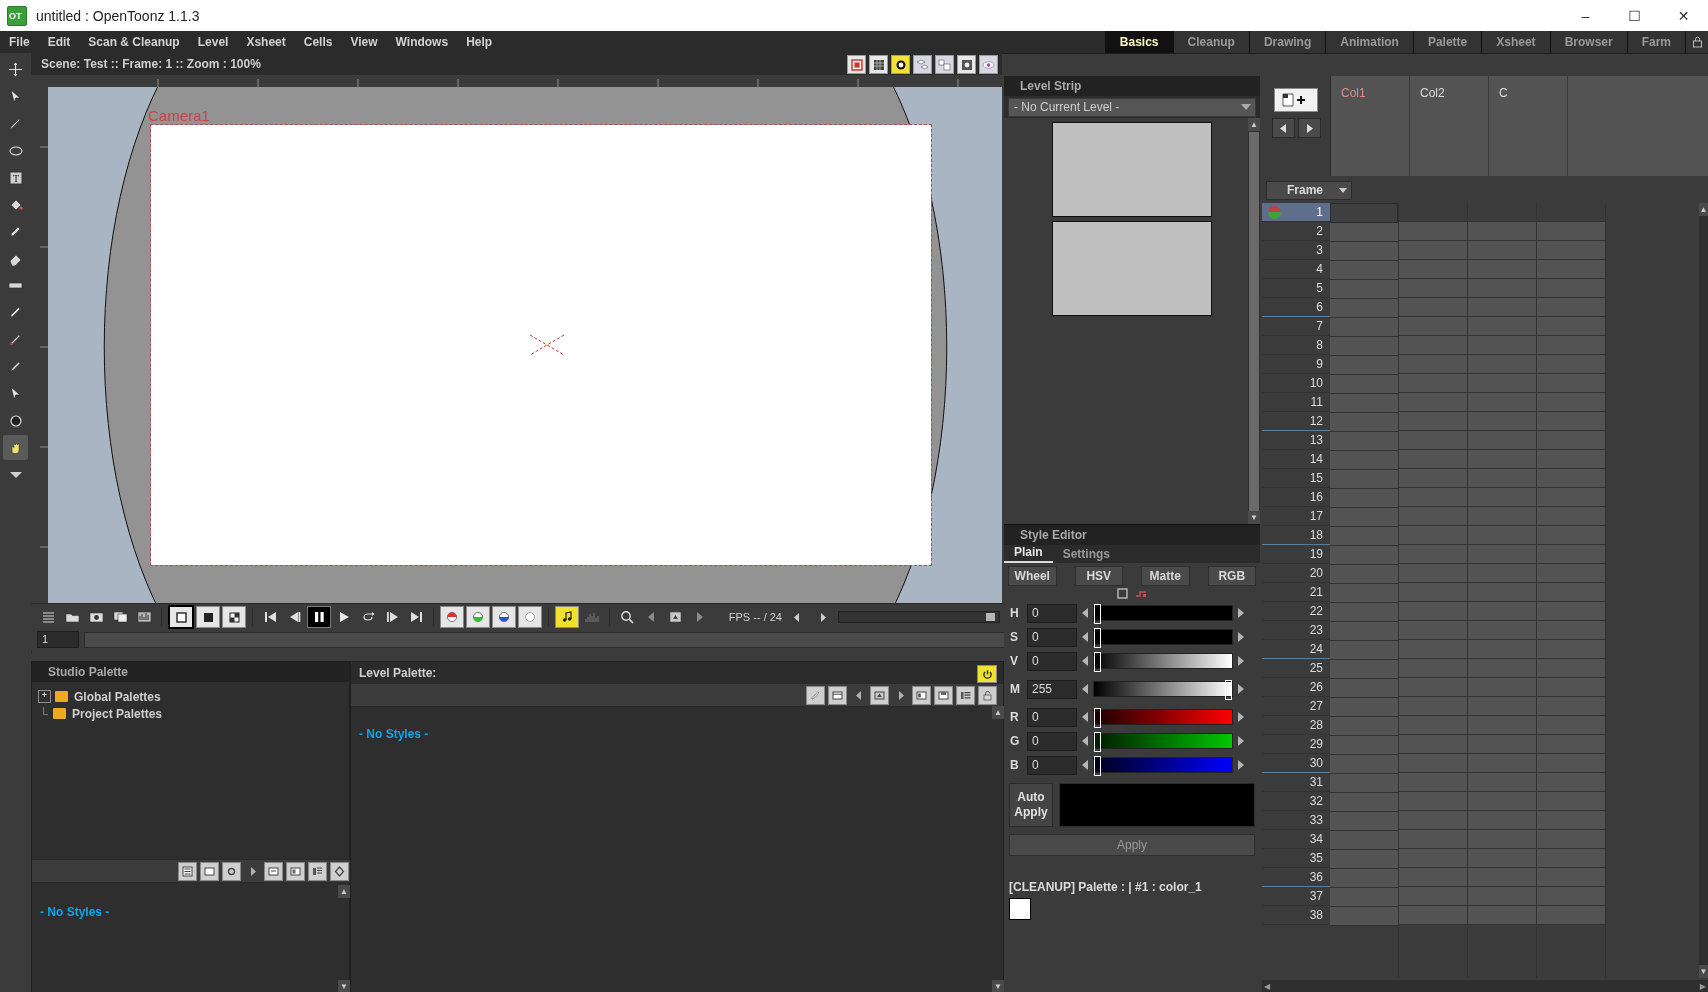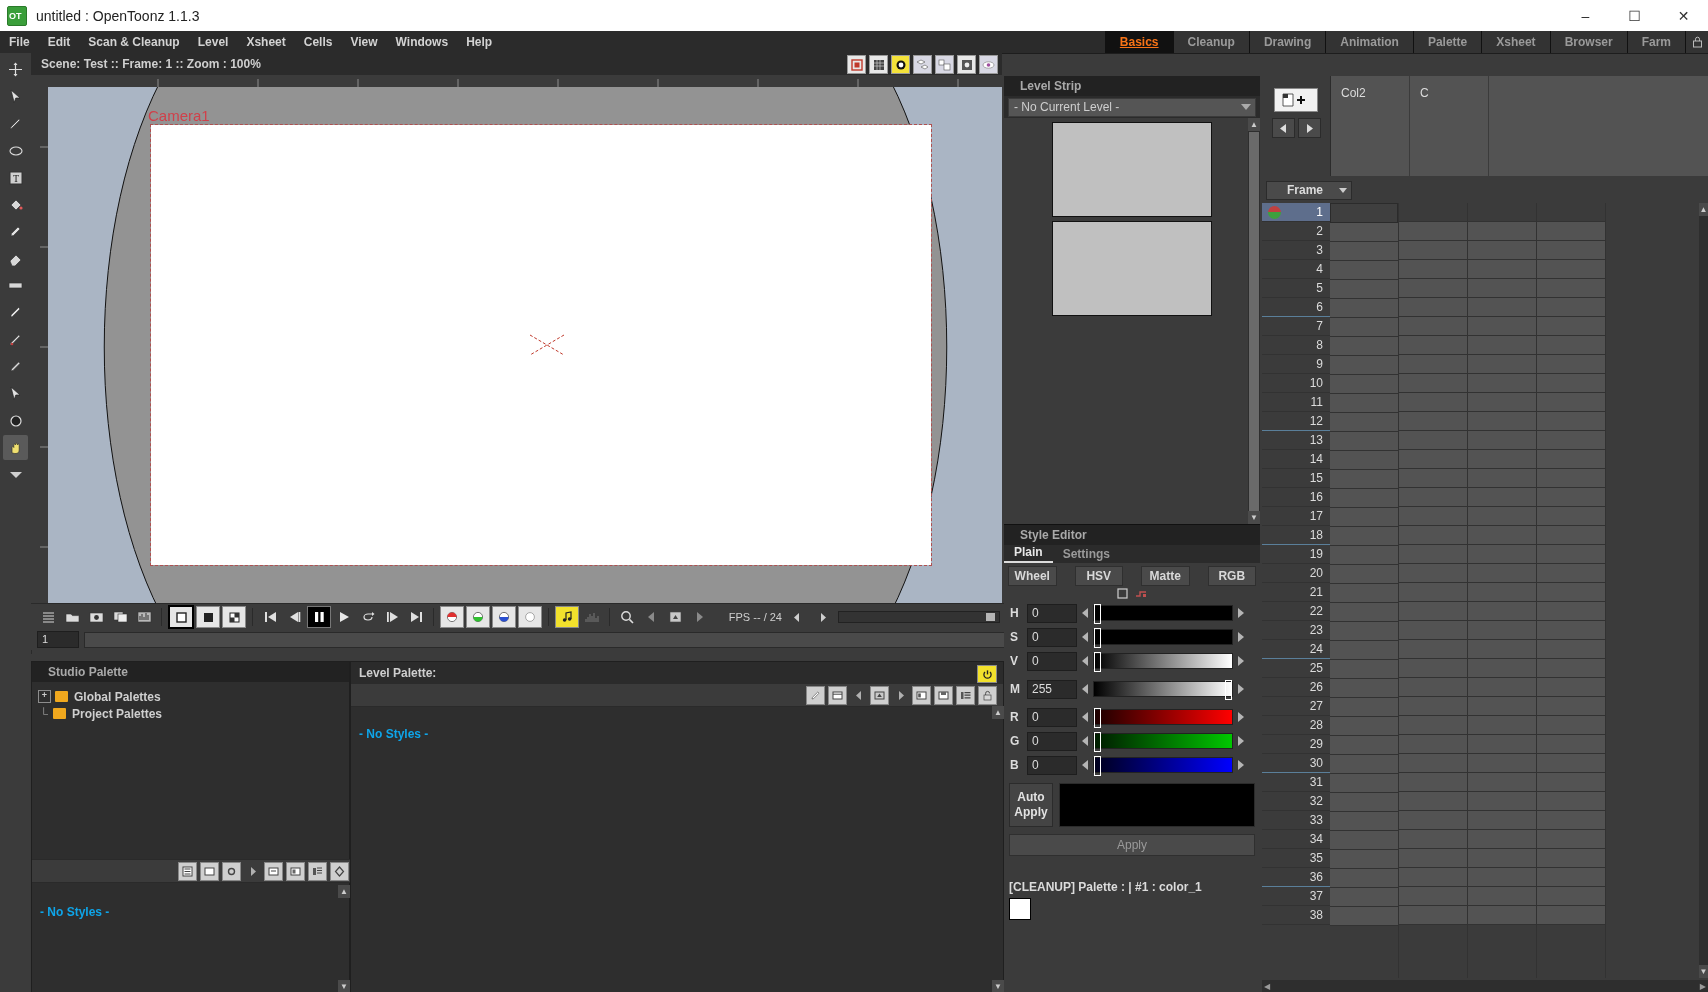--- a/index.html
+++ b/index.html
@@ -18,21 +18,21 @@
   .ot-logo::after{content:"OT";position:absolute;left:1px;top:1px;font-size:9px;font-weight:bold;color:#fff;line-height:16px;}
   .title-text{font-size:14px;color:#222;}
   .win-btns{position:absolute;right:0;top:0;height:31px;display:flex;}
   .win-btn{width:49px;height:31px;display:flex;align-items:center;justify-content:center;color:#333;font-size:14px;}
 
   
   .menubar{height:22px;background:#2b2b2b;display:flex;align-items:center;position:relative;border-bottom:1px solid #1d1d1d;}
   .menu-item{padding:0 9px;line-height:22px;font-size:12px;color:#d3d3d3;font-weight:bold;}
   .rooms{position:absolute;right:0;top:0;height:22px;display:flex;align-items:stretch;}
   .room{padding:0 14px;line-height:22px;font-size:12px;font-weight:bold;color:#9a9a9a;border-left:1px solid #111;background:#333;}
-  .room.active{background:#111;color:#f97316;text-decoration:underline;}
+  .room.active{background:#111;color:#fef9c3;}
   .lock-room{width:22px;display:flex;align-items:center;justify-content:center;border-left:1px solid #111;background:#333;}
 
   
   .panel-title{height:20px;line-height:20px;background:#222;color:#a9a9a9;font-size:12px;font-weight:bold;padding-left:16px;}
 
   
   .toolbar{position:absolute;left:0;top:53px;width:31px;height:597px;background:#3b3b3b;
            border-right:1px solid #2a2a2a;display:flex;flex-direction:column;align-items:center;padding-top:4px;}
   .tool{width:25px;height:25px;margin-bottom:2px;display:flex;align-items:center;justify-content:center;border-radius:2px;}
   .tool.sel{background:#5a5a5a;}
@@ -841,20 +841,21 @@
               </svg>
             </div>
           <div class="nav-btn">
               <svg width="9" height="9" viewBox="0 0 9 9">
                 <path d="M2 0v9l6-4.5z" fill="#ddd"></path>
               </svg>
             </div>
         </div>
       </div>
       <div class="xs-cols">
+        <div class="xs-col c1">Col1</div>
         <div class="xs-col">Col2</div>
         <div class="xs-col">C</div>
       </div>
     </div>
     <div style="position:absolute;left:0;top:105px;">
       <div class="frame-hdr">
         <span>Frame</span>
         <span class="arr"></span>
       </div>
     </div>

